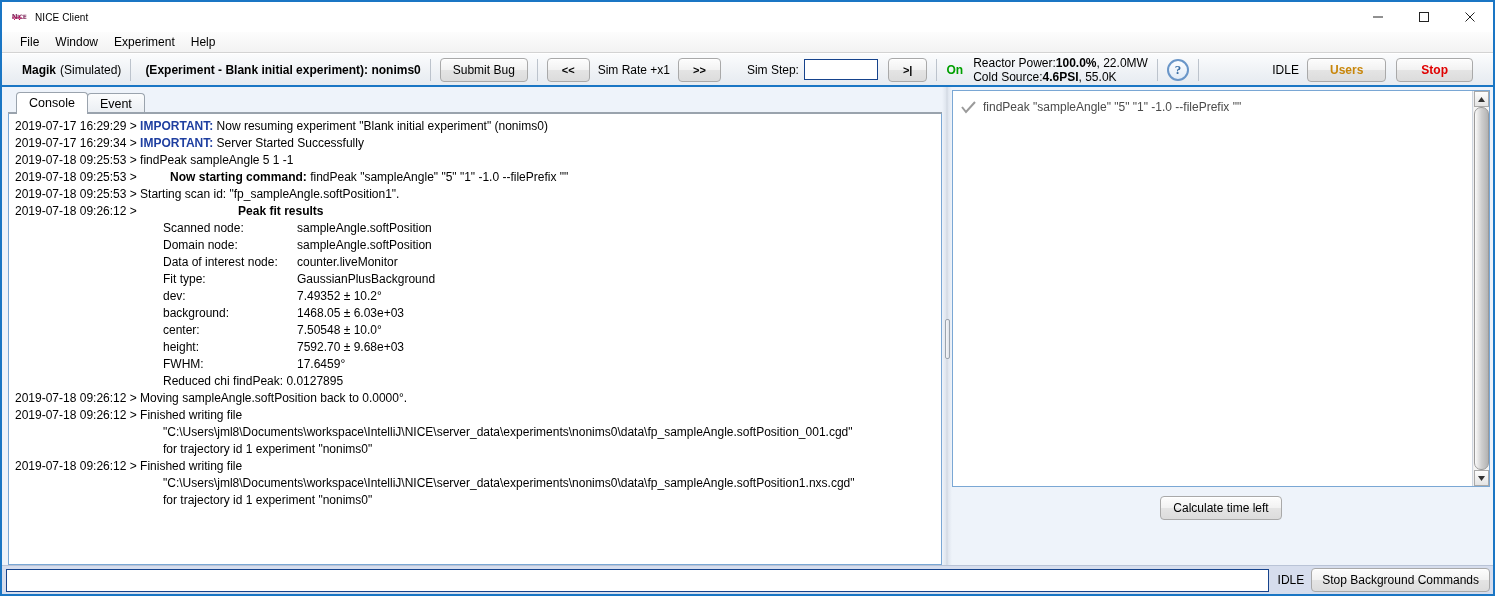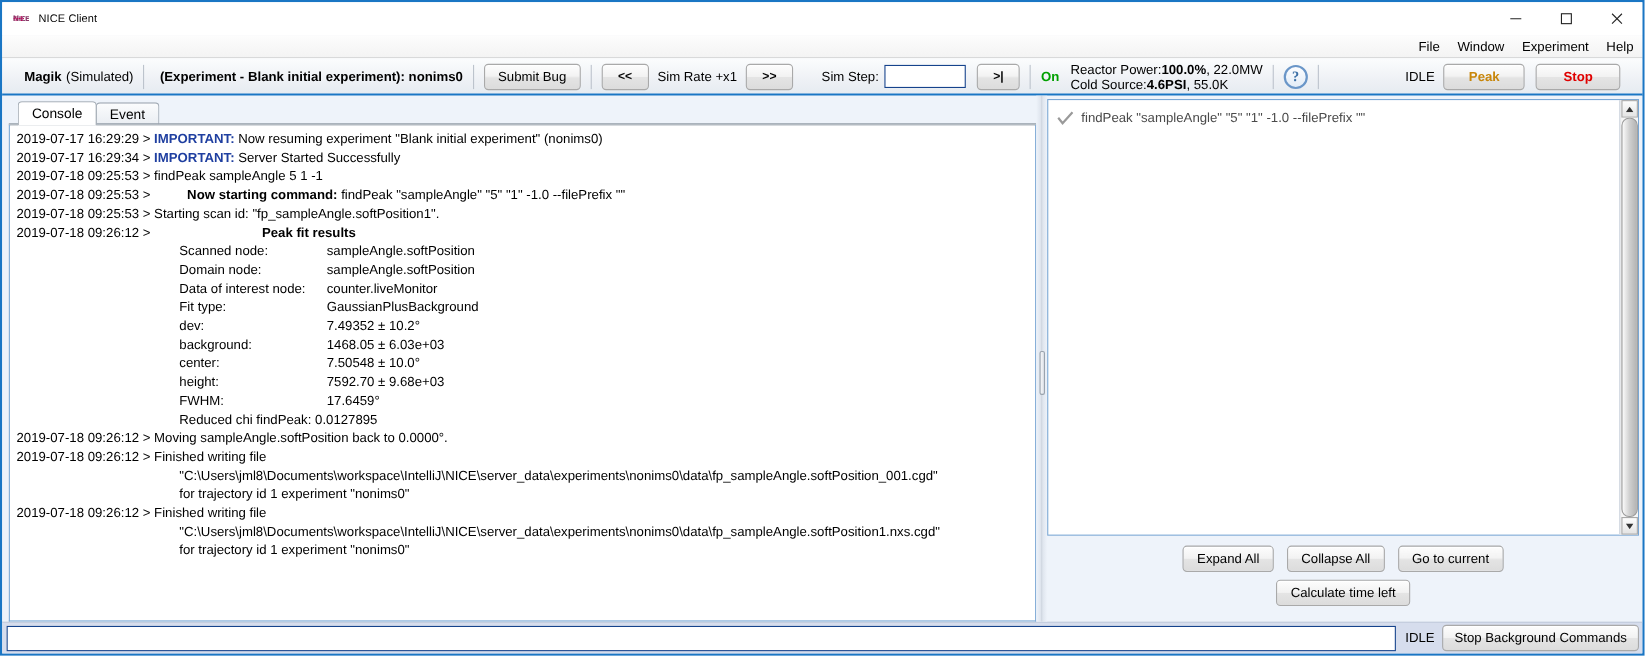--- a/index.html
+++ b/index.html
@@ -46,21 +46,20 @@
   }
   .win-btn svg { display: block; }
 
   
   .menubar {
     height: 21px; flex: 0 0 21px;
     background: linear-gradient(to bottom, #fdfdfd 0%, #f3f3f3 100%);
     display: flex; align-items: center;
     padding-left: 10px;
     border-bottom: 1px solid #d3d3d3;
-    justify-content: flex-end;
   }
   .menu-item {
     font-size: 12px; color: #000;
     padding: 2px 8px 3px 8px;
     white-space: nowrap;
   }
 
   
   .toolbar {
     flex: 0 0 34px; height: 34px;
@@ -343,21 +342,21 @@
       </div>
       <div>
         <span>Cold Source:</span><b>4.6PSI</b><span>, 55.0K</span>
       </div>
     </div>
     <div class="tb-sep"></div>
     <div class="help-icon">?</div>
     <div class="tb-sep"></div>
     <div class="spacer"></div>
     <div class="idle-label">IDLE</div>
-    <div class="jbutton btn-pause">Peak</div>
+    <div class="jbutton btn-pause">Users</div>
     <div class="jbutton btn-stop" style="margin-left:10px;margin-right:4px;">Stop</div>
   </div>
 
   <div class="body-area">
 
     <div class="left-pane">
       <div class="tabstrip">
         <div class="tab active">Console</div>
         <div class="tab">Event</div>
       </div>
@@ -417,25 +416,20 @@
           </div>
           <div class="sb-arrow">
             <svg width="7" height="5" viewBox="0 0 7 5">
                 <polygon points="0,0 7,0 3.5,5" fill="#333"></polygon>
               </svg>
           </div>
         </div>
       </div>
       <div class="tree-buttons">
         <div class="btn-row">
-          <div class="jbutton">Expand All</div>
-          <div class="jbutton">Collapse All</div>
-          <div class="jbutton">Go to current</div>
-        </div>
-        <div class="btn-row">
           <div class="jbutton">Calculate time left</div>
         </div>
       </div>
     </div>
   </div>
 
   <div class="bottombar">
     <input class="cmd-input" value="" placeholder="" style="">
     <div class="bottom-idle">IDLE</div>
     <div class="jbutton btn-stopbg">Stop Background Commands</div>

